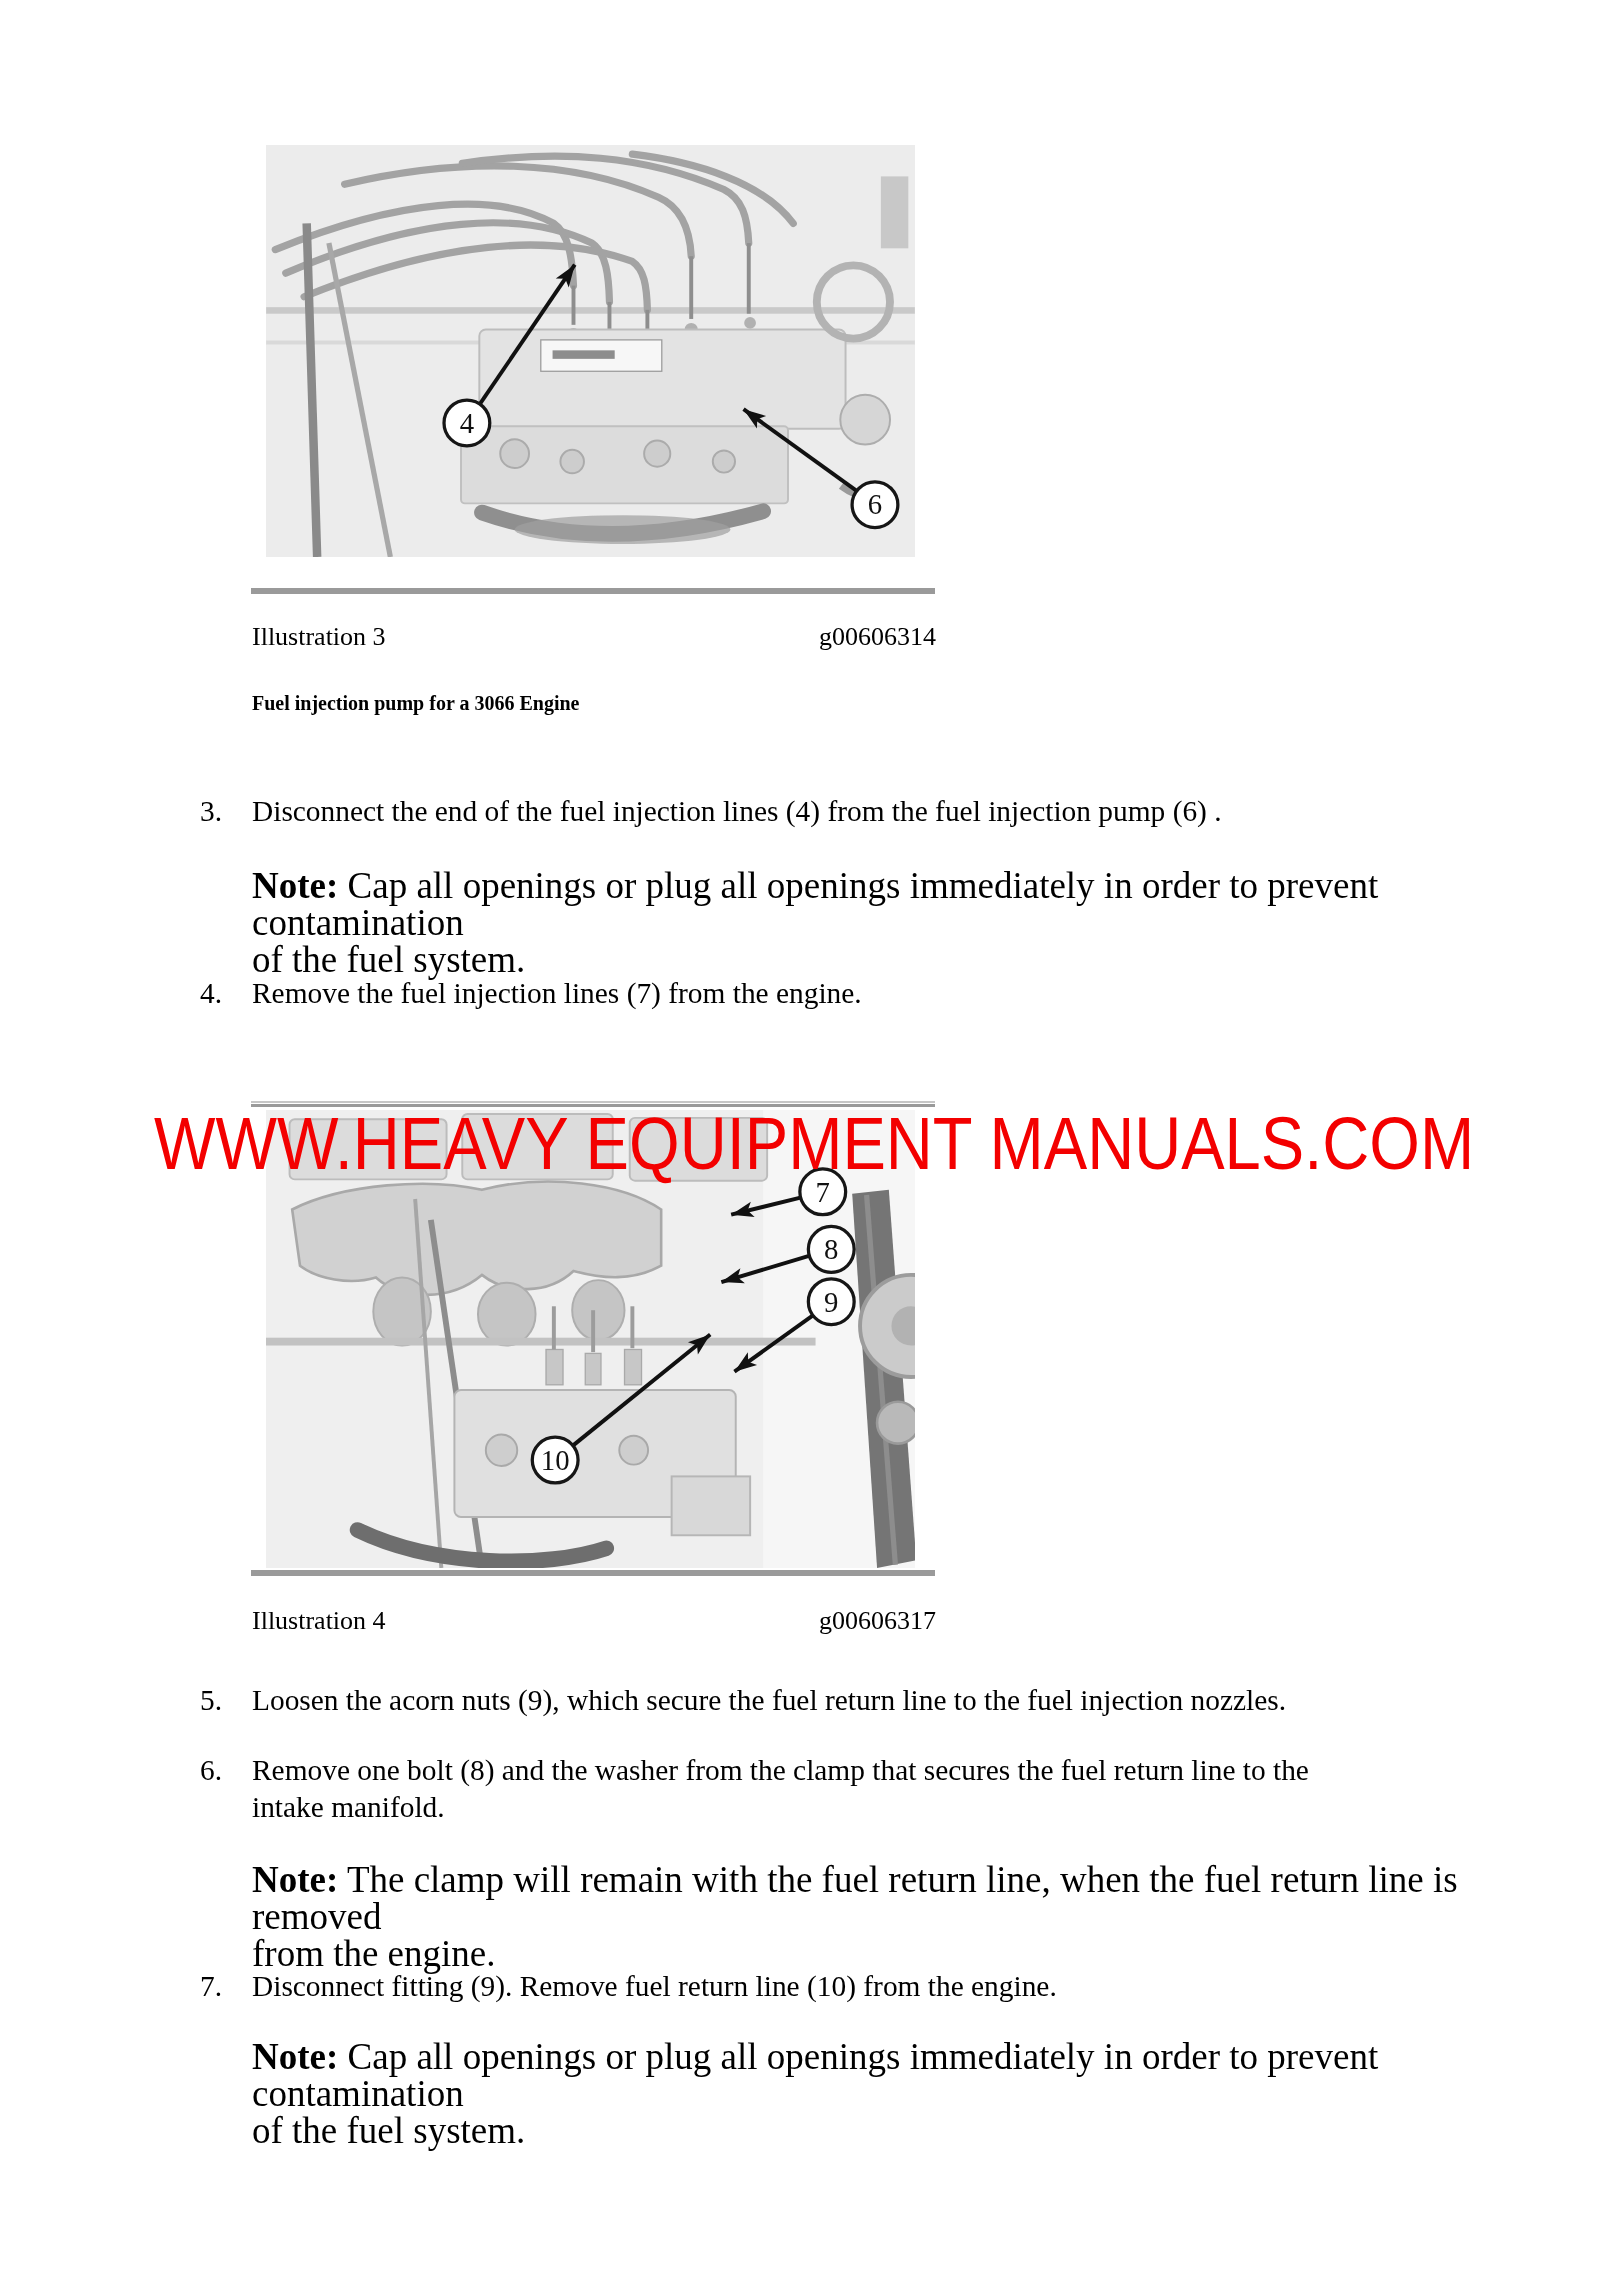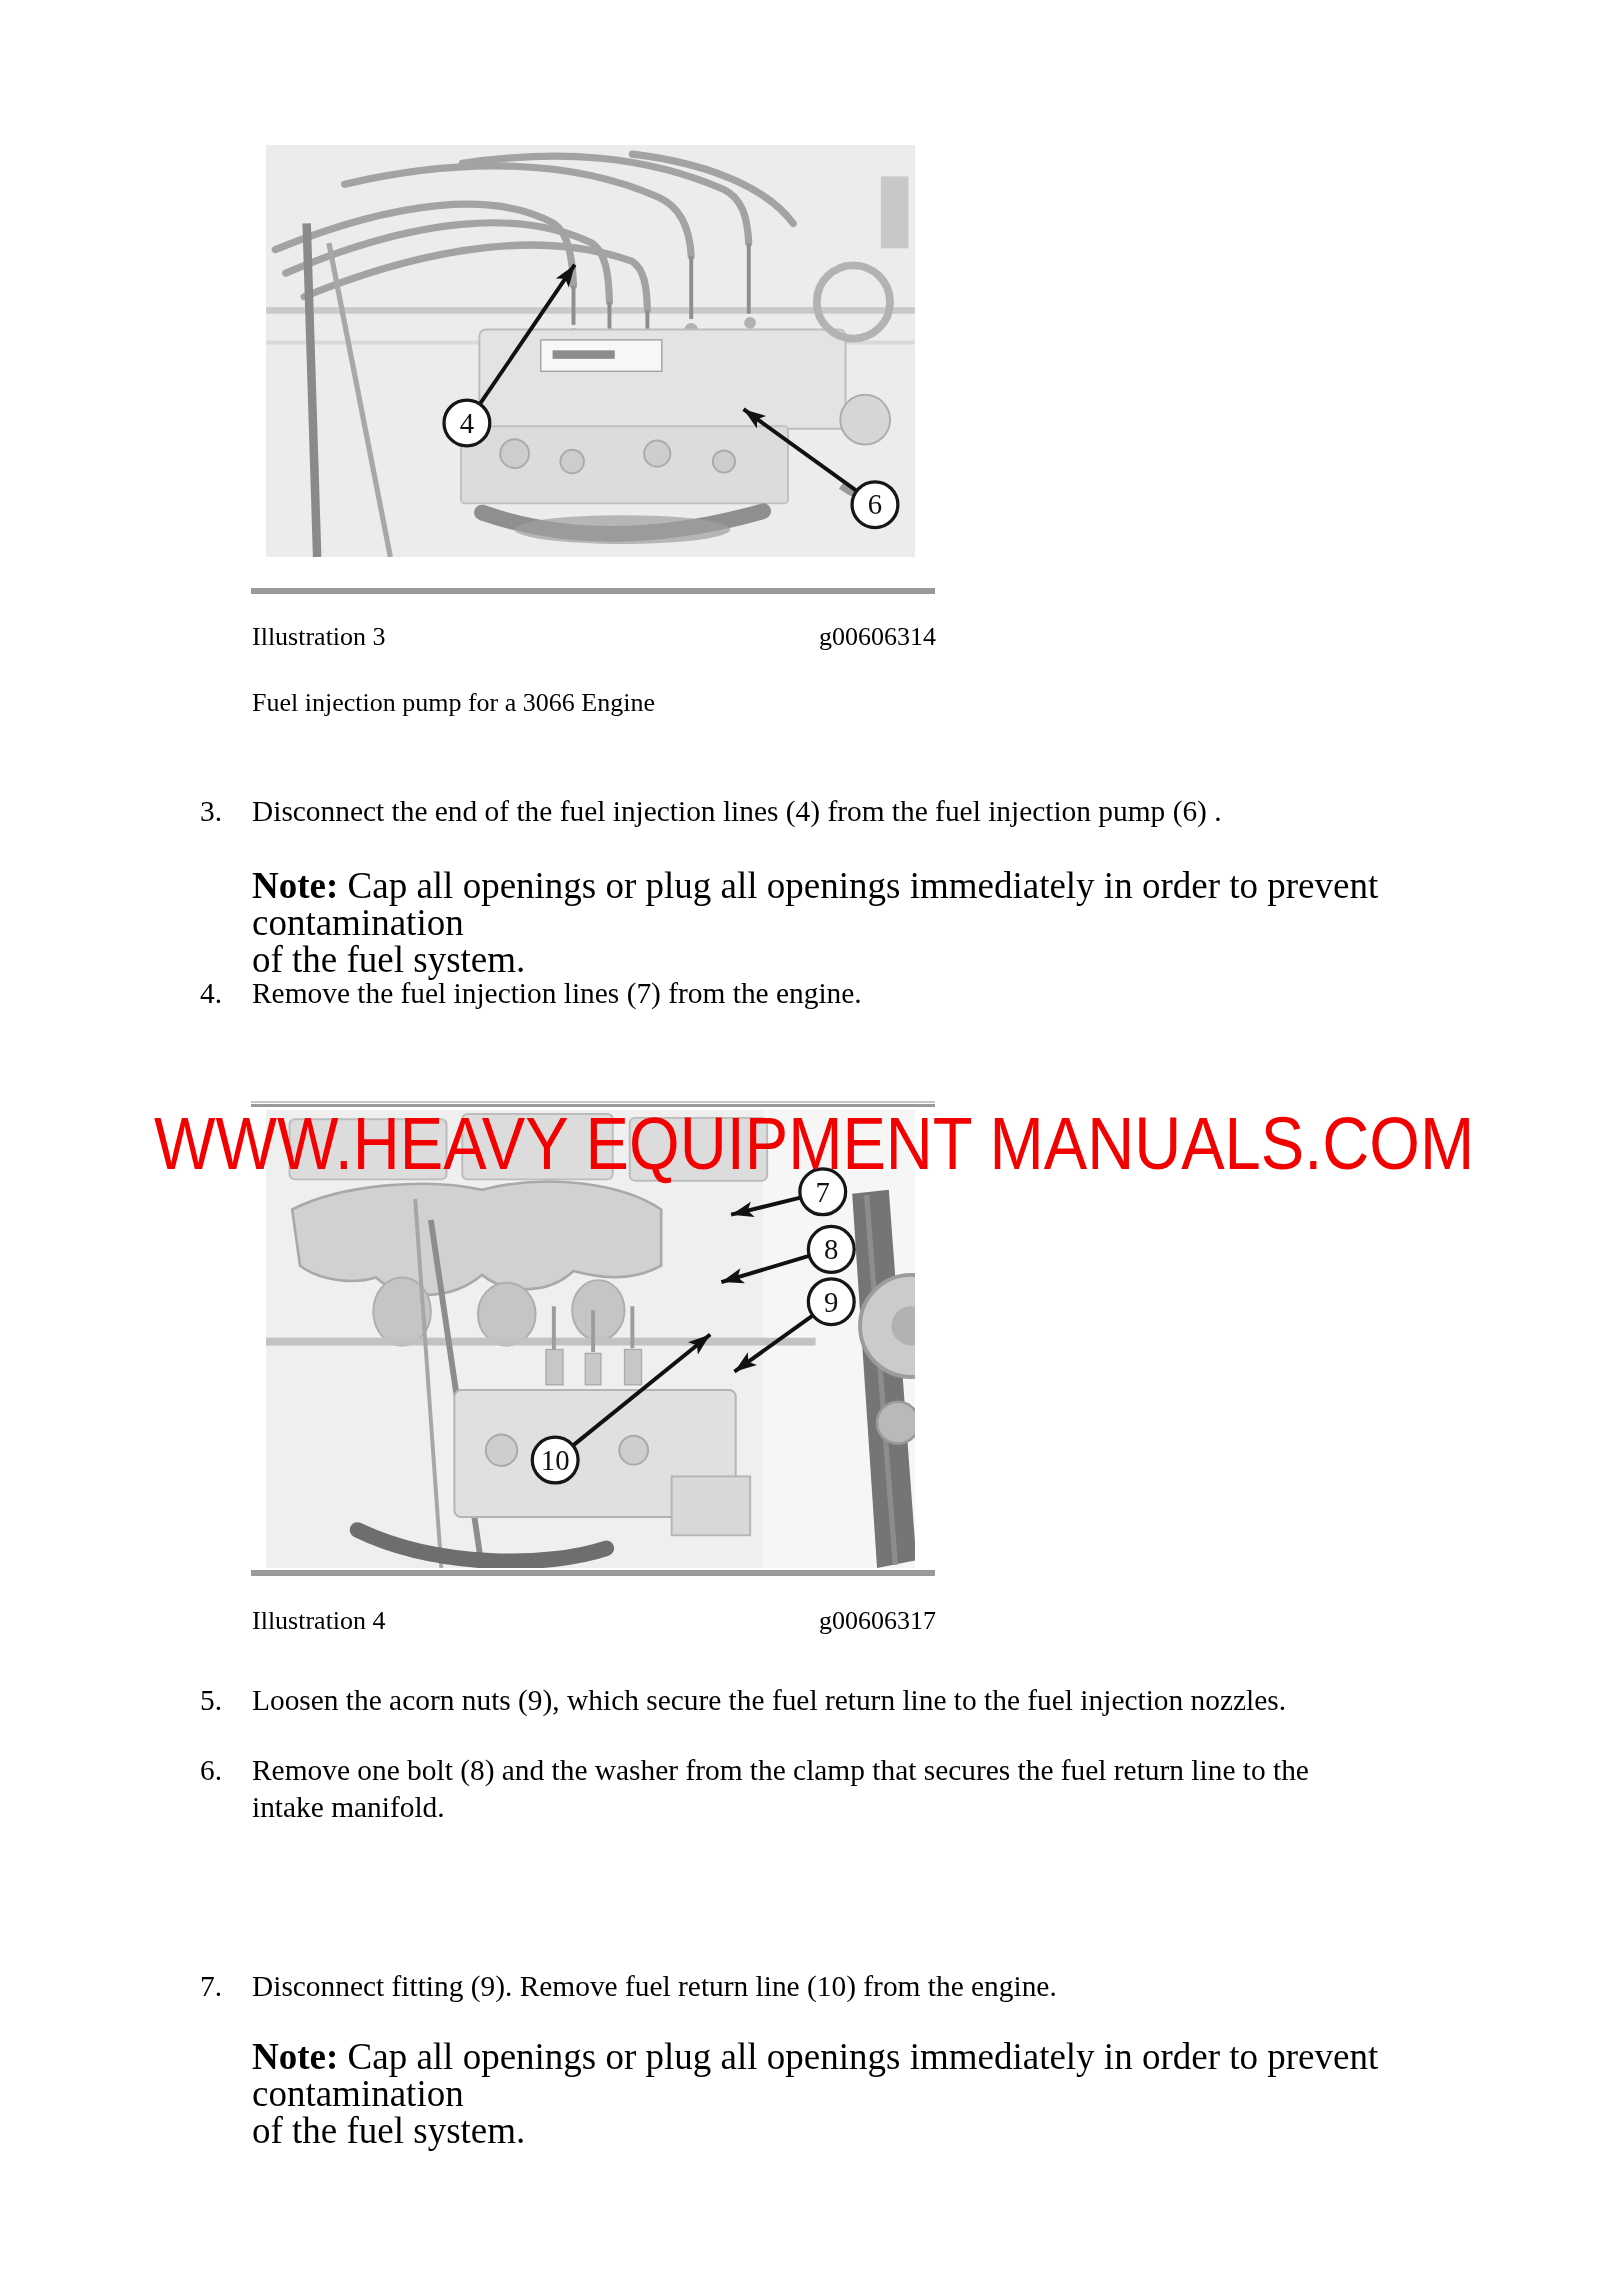--- a/index.html
+++ b/index.html
@@ -22,21 +22,21 @@
   .rule-1{top:588px;height:5.9px;}
   .rule-2{top:1570px;height:5.9px;}
   .dbl-rule{position:absolute;left:251px;top:1101px;width:684px;height:6.5px;}
   .dbl-rule .lt{position:absolute;top:0;left:0;right:0;height:2px;background:#c6c6c6;}
   .dbl-rule .dk{position:absolute;top:2.6px;left:0;right:0;height:3.9px;background:#9a9a9a;}
   
   .caprow{position:absolute;left:252px;width:684px;display:flex;justify-content:space-between;
           font-size:26px;line-height:30px;gap:36px;}
   .caprow-1{top:622px;}
   .caprow-2{top:1606px;}
-  .subcap{position:absolute;left:252px;top:688px;font-size:26px;line-height:30px;}
+  .subcap{position:absolute;left:252px;top:688px;font-size:20px;line-height:30px;font-weight:bold;}
   
   .step{position:absolute;left:200px;width:1309px;display:flex;
         font-size:29.4px;line-height:37px;}
   .step .num{width:52px;flex:none;}
   .step .txt{flex:1;white-space:pre-line;}
   .step-3{top:793px;}
   .step-4{top:975px;}
   .step-5{top:1682px;}
   .step-6{top:1752px;}
   .step-7{top:1968px;}
@@ -242,20 +242,25 @@
     <span class="num">5.</span>
     <span class="txt">Loosen the acorn nuts (9), which secure the fuel return line to the fuel injection nozzles.</span>
   </div>
 
   <div class="step step-6">
     <span class="num">6.</span>
     <span class="txt">Remove one bolt (8) and the washer from the clamp that secures the fuel return line to the
 intake manifold.</span>
   </div>
 
+  <div class="note note-2">
+    <span class="lbl">Note:</span>
+    <span class="body">The clamp will remain with the fuel return line, when the fuel return line is removed
+from the engine.</span>
+  </div>
 
   <div class="step step-7">
     <span class="num">7.</span>
     <span class="txt">Disconnect fitting (9). Remove fuel return line (10) from the engine.</span>
   </div>
 
   <div class="note note-3">
     <span class="lbl">Note:</span>
     <span class="body">Cap all openings or plug all openings immediately in order to prevent contamination
 of the fuel system.</span>

